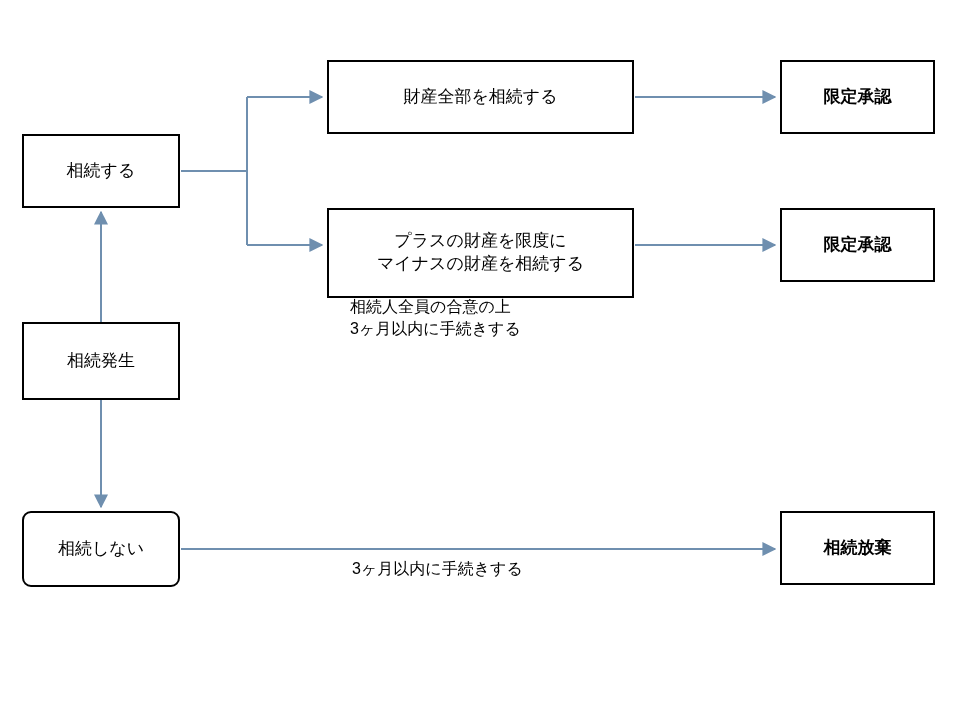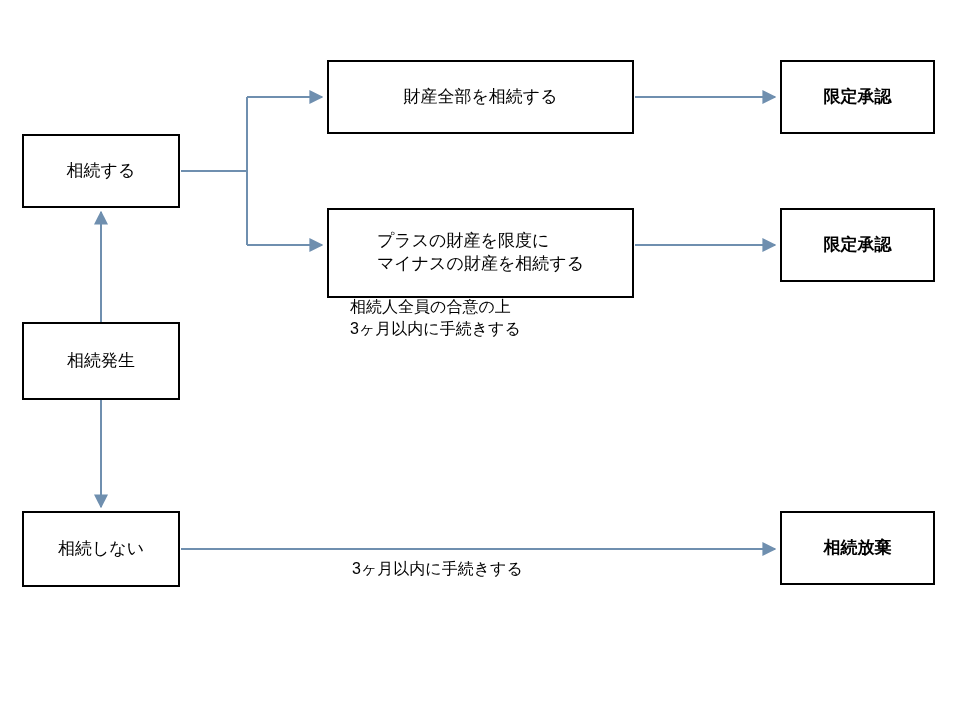--- a/index.html
+++ b/index.html
@@ -18,20 +18,21 @@
     overflow: hidden;
   }
   .node {
     position: absolute;
     box-sizing: border-box;
     border: 2px solid #14532d;
     background: #ffffff;
     display: flex;
     align-items: center;
     justify-content: center;
+    text-align: center;
     color: #000000;
     font-size: 17px;
     line-height: 1.35;
     z-index: 2;
   }
   .node.bold {
     font-weight: bold;
   }
   .node .lines {
     display: block;
@@ -79,21 +80,21 @@
         <path d="M 181 549 L 775 549" marker-end="url(#arrow-right)"></path>
       </g>
   </svg>
 
   <div class="node" style="left: 22px; top: 322px; width: 158px; height: 78px; border-color: rgb(0, 0, 0); background: rgb(255, 255, 255); color: rgb(0, 0, 0);">
     <span class="lines">相続発生</span>
   </div>
   <div class="node" style="left: 22px; top: 134px; width: 158px; height: 74px; border-color: rgb(0, 0, 0); background: rgb(255, 255, 255); color: #000000;">
     <span class="lines">相続する</span>
   </div>
-  <div class="node" style="left: 22px; top: 511px; width: 158px; height: 76px; border-color: rgb(0, 0, 0); background: rgb(255, 255, 255); color: rgb(0, 0, 0);">
+  <div class="node" style="left: 22px; top: 511px; width: 158px; height: 76px; border-color: rgb(0, 0, 0); background: rgb(255, 255, 255); color: rgb(0, 0, 0); border-radius: 9px;">
     <span class="lines">相続しない</span>
   </div>
   <div class="node" style="left: 327px; top: 60px; width: 307px; height: 74px; border-color: rgb(0, 0, 0); background: rgb(255, 255, 255); color: rgb(0, 0, 0);">
     <span class="lines">財産全部を相続する</span>
   </div>
   <div class="node" style="left: 327px; top: 208px; width: 307px; height: 90px; border-color: rgb(0, 0, 0); background: rgb(255, 255, 255); color: rgb(0, 0, 0);">
     <span class="lines">プラスの財産を限度に
 マイナスの財産を相続する</span>
   </div>
   <div class="node bold" style="left: 780px; top: 60px; width: 155px; height: 74px; border-color: rgb(0, 0, 0); background: rgb(255, 255, 255); color: rgb(0, 0, 0);">

